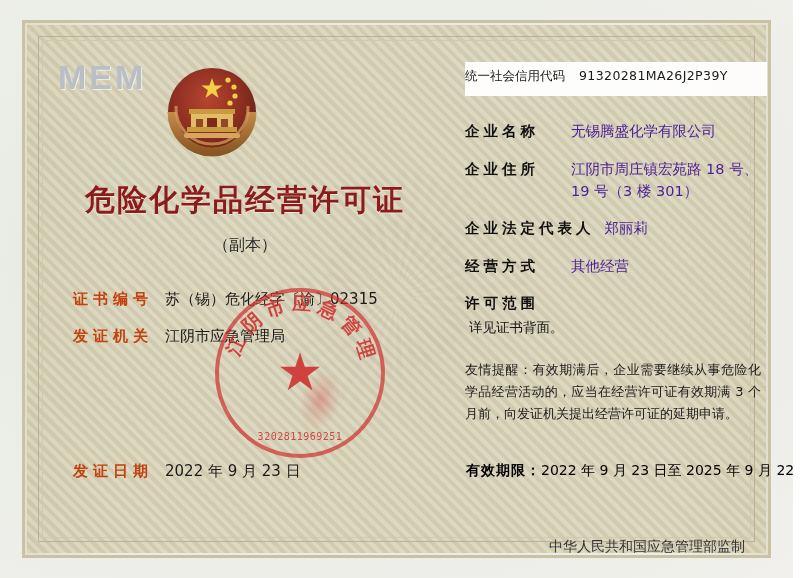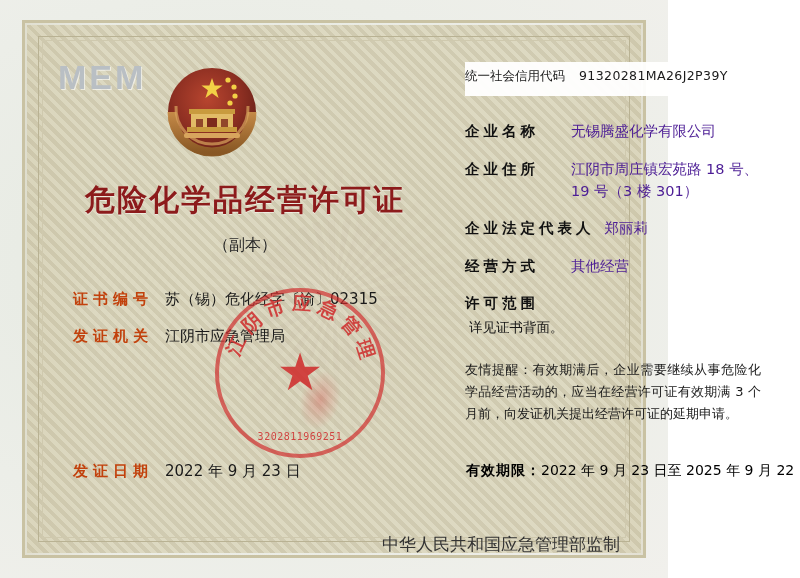--- a/index.html
+++ b/index.html
@@ -8,21 +8,21 @@
     background: #ffffff;
   }
   body {
     width: 800px;
     height: 578px;
     font-family: "Liberation Sans", sans-serif;
     overflow: hidden;
   }
   .certificate {
     position: relative;
-    width: 668px;
+    width: 793px;
     height: 578px;
     background: #f3f2ee;
     box-sizing: border-box;
   }
   
   .paper {
     position: absolute;
     inset: 0;
     background:
       radial-gradient(ellipse at 35% 45%, #eef1ea 0%, #e9ece5 35%, #eceee8 60%, #f1f0ec 100%);
@@ -253,21 +253,21 @@
   .validity b {
     font-weight: bold;
     letter-spacing: 1px;
     text-align: right;
   }
 
   .footer {
     position: absolute;
     right: 48px;
     bottom: 22px;
-    font-size: 17px;
+    font-size: 14px;
     color: #333;
     font-family: "DejaVu Sans", "Liberation Sans", sans-serif;
   }
 
   
   .seal {
     position: absolute;
     left: 215px;
     top: 288px;
     width: 170px;

